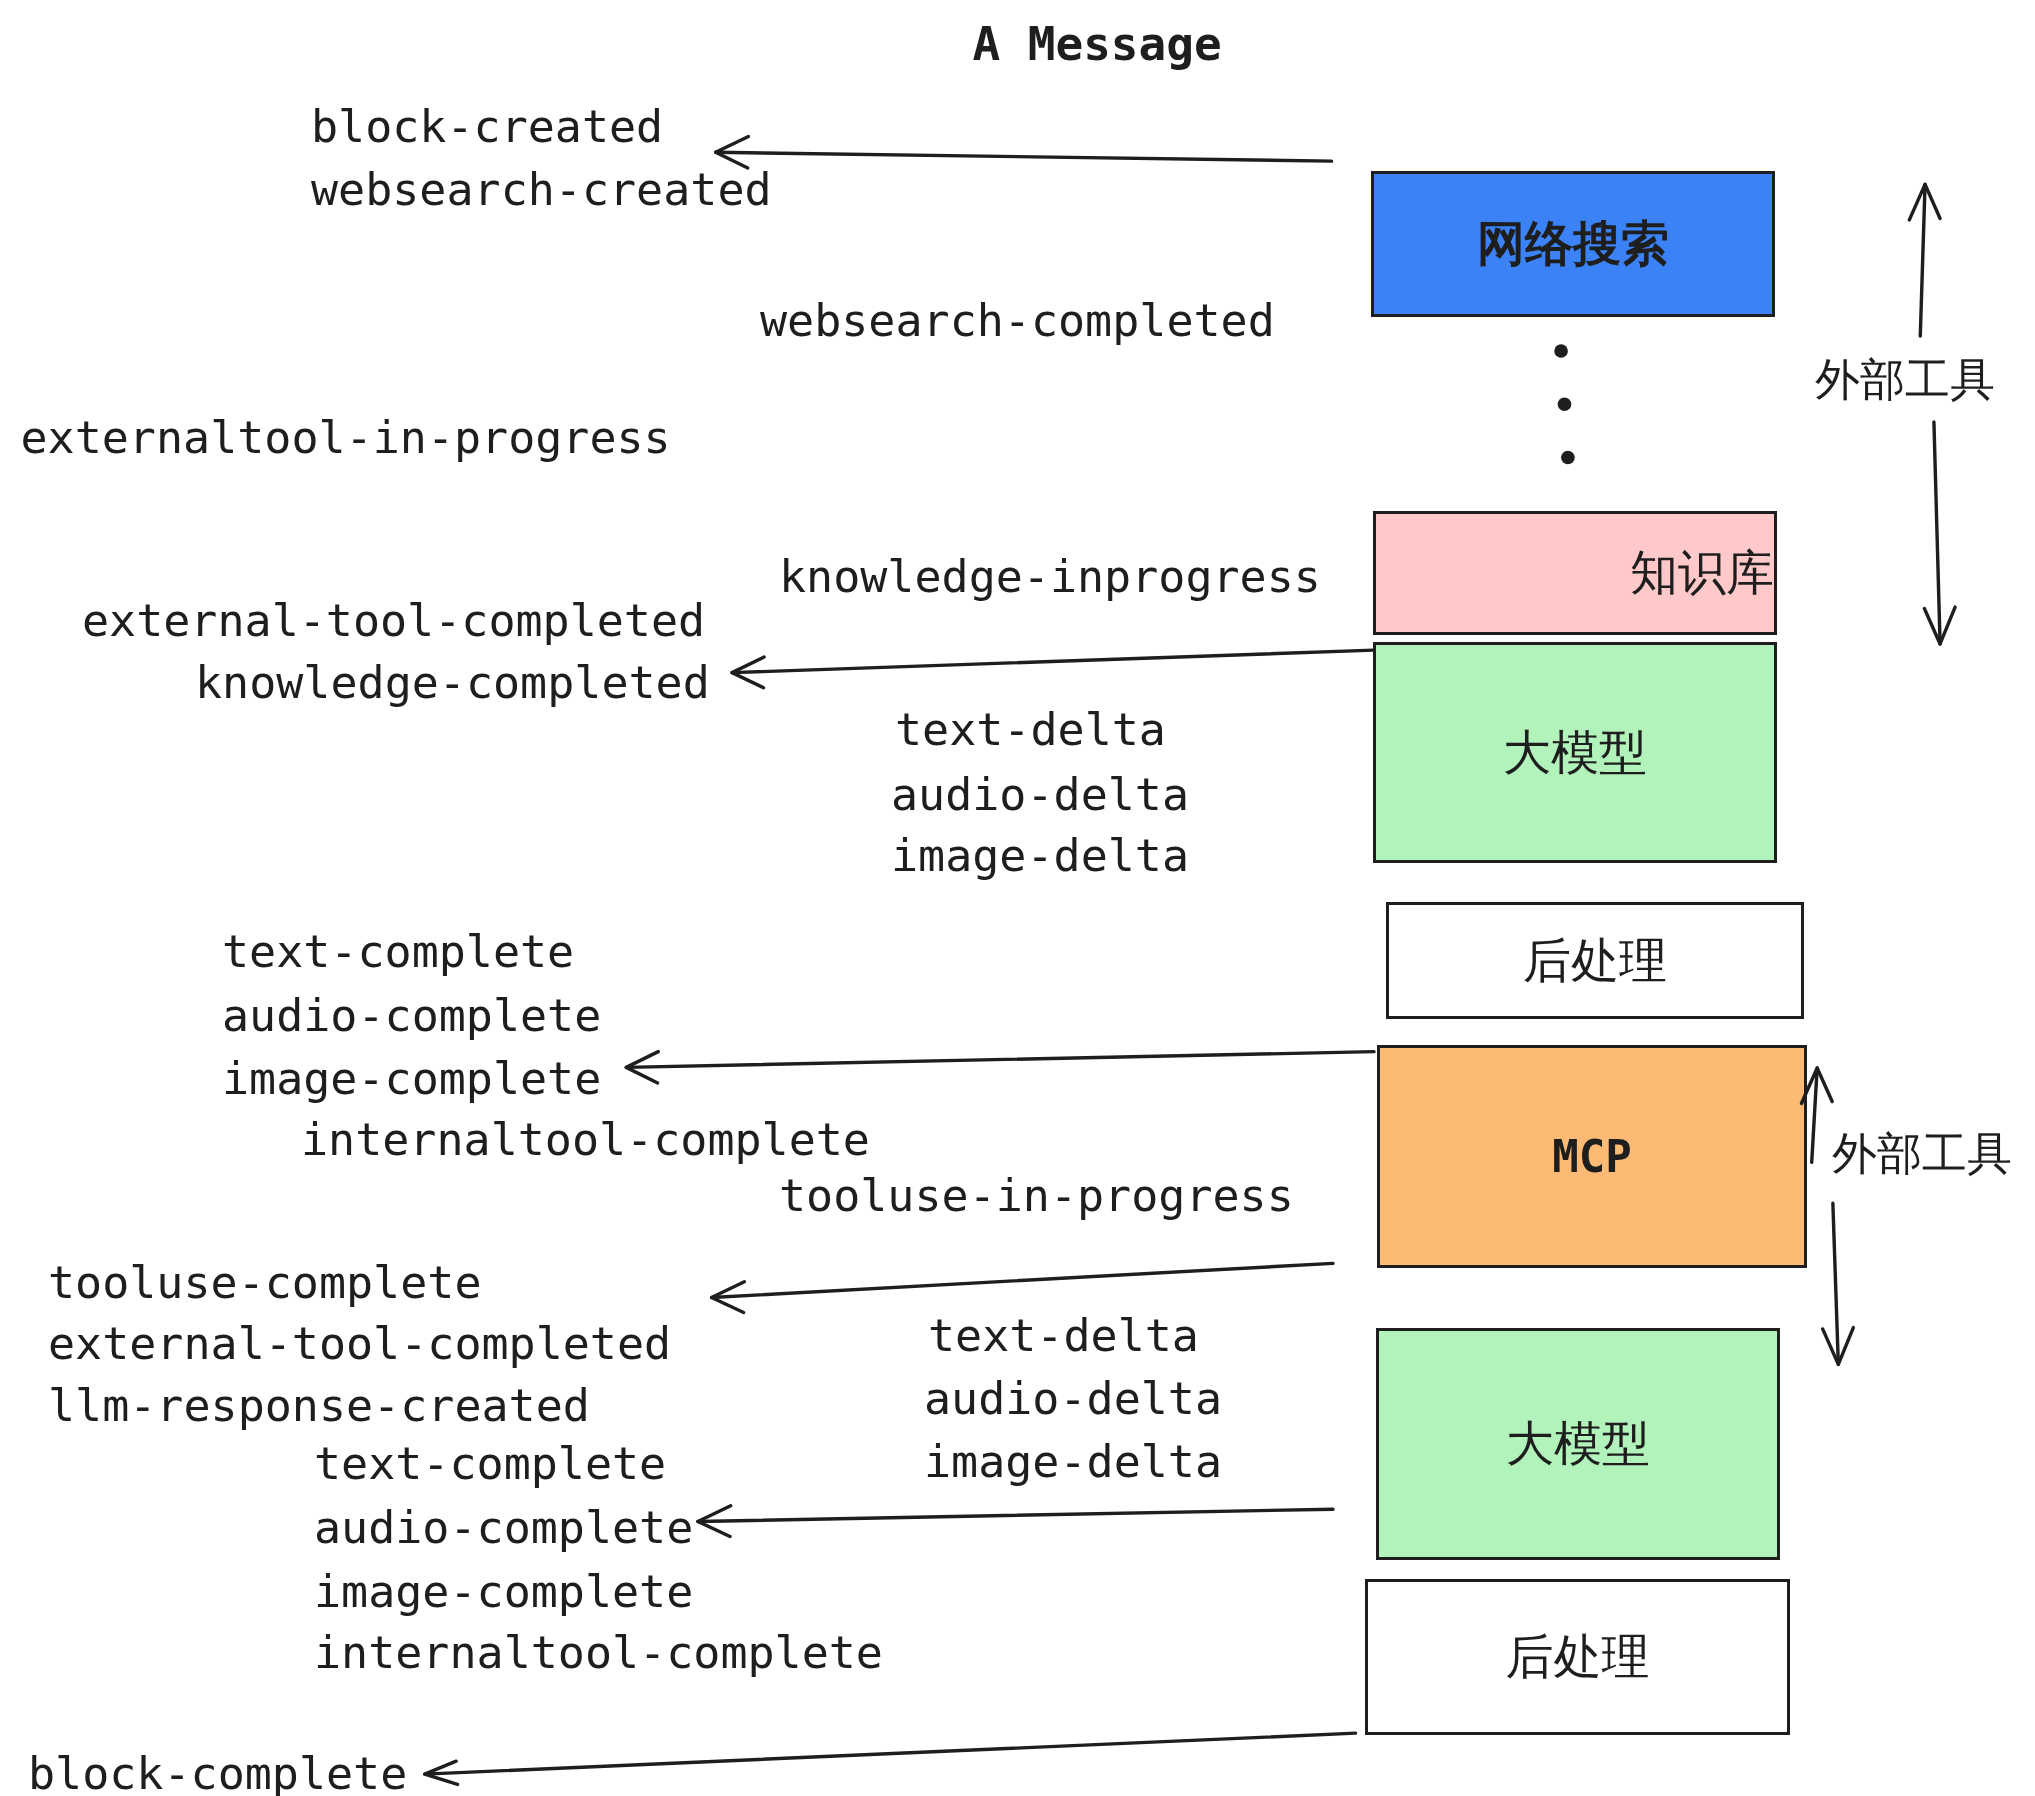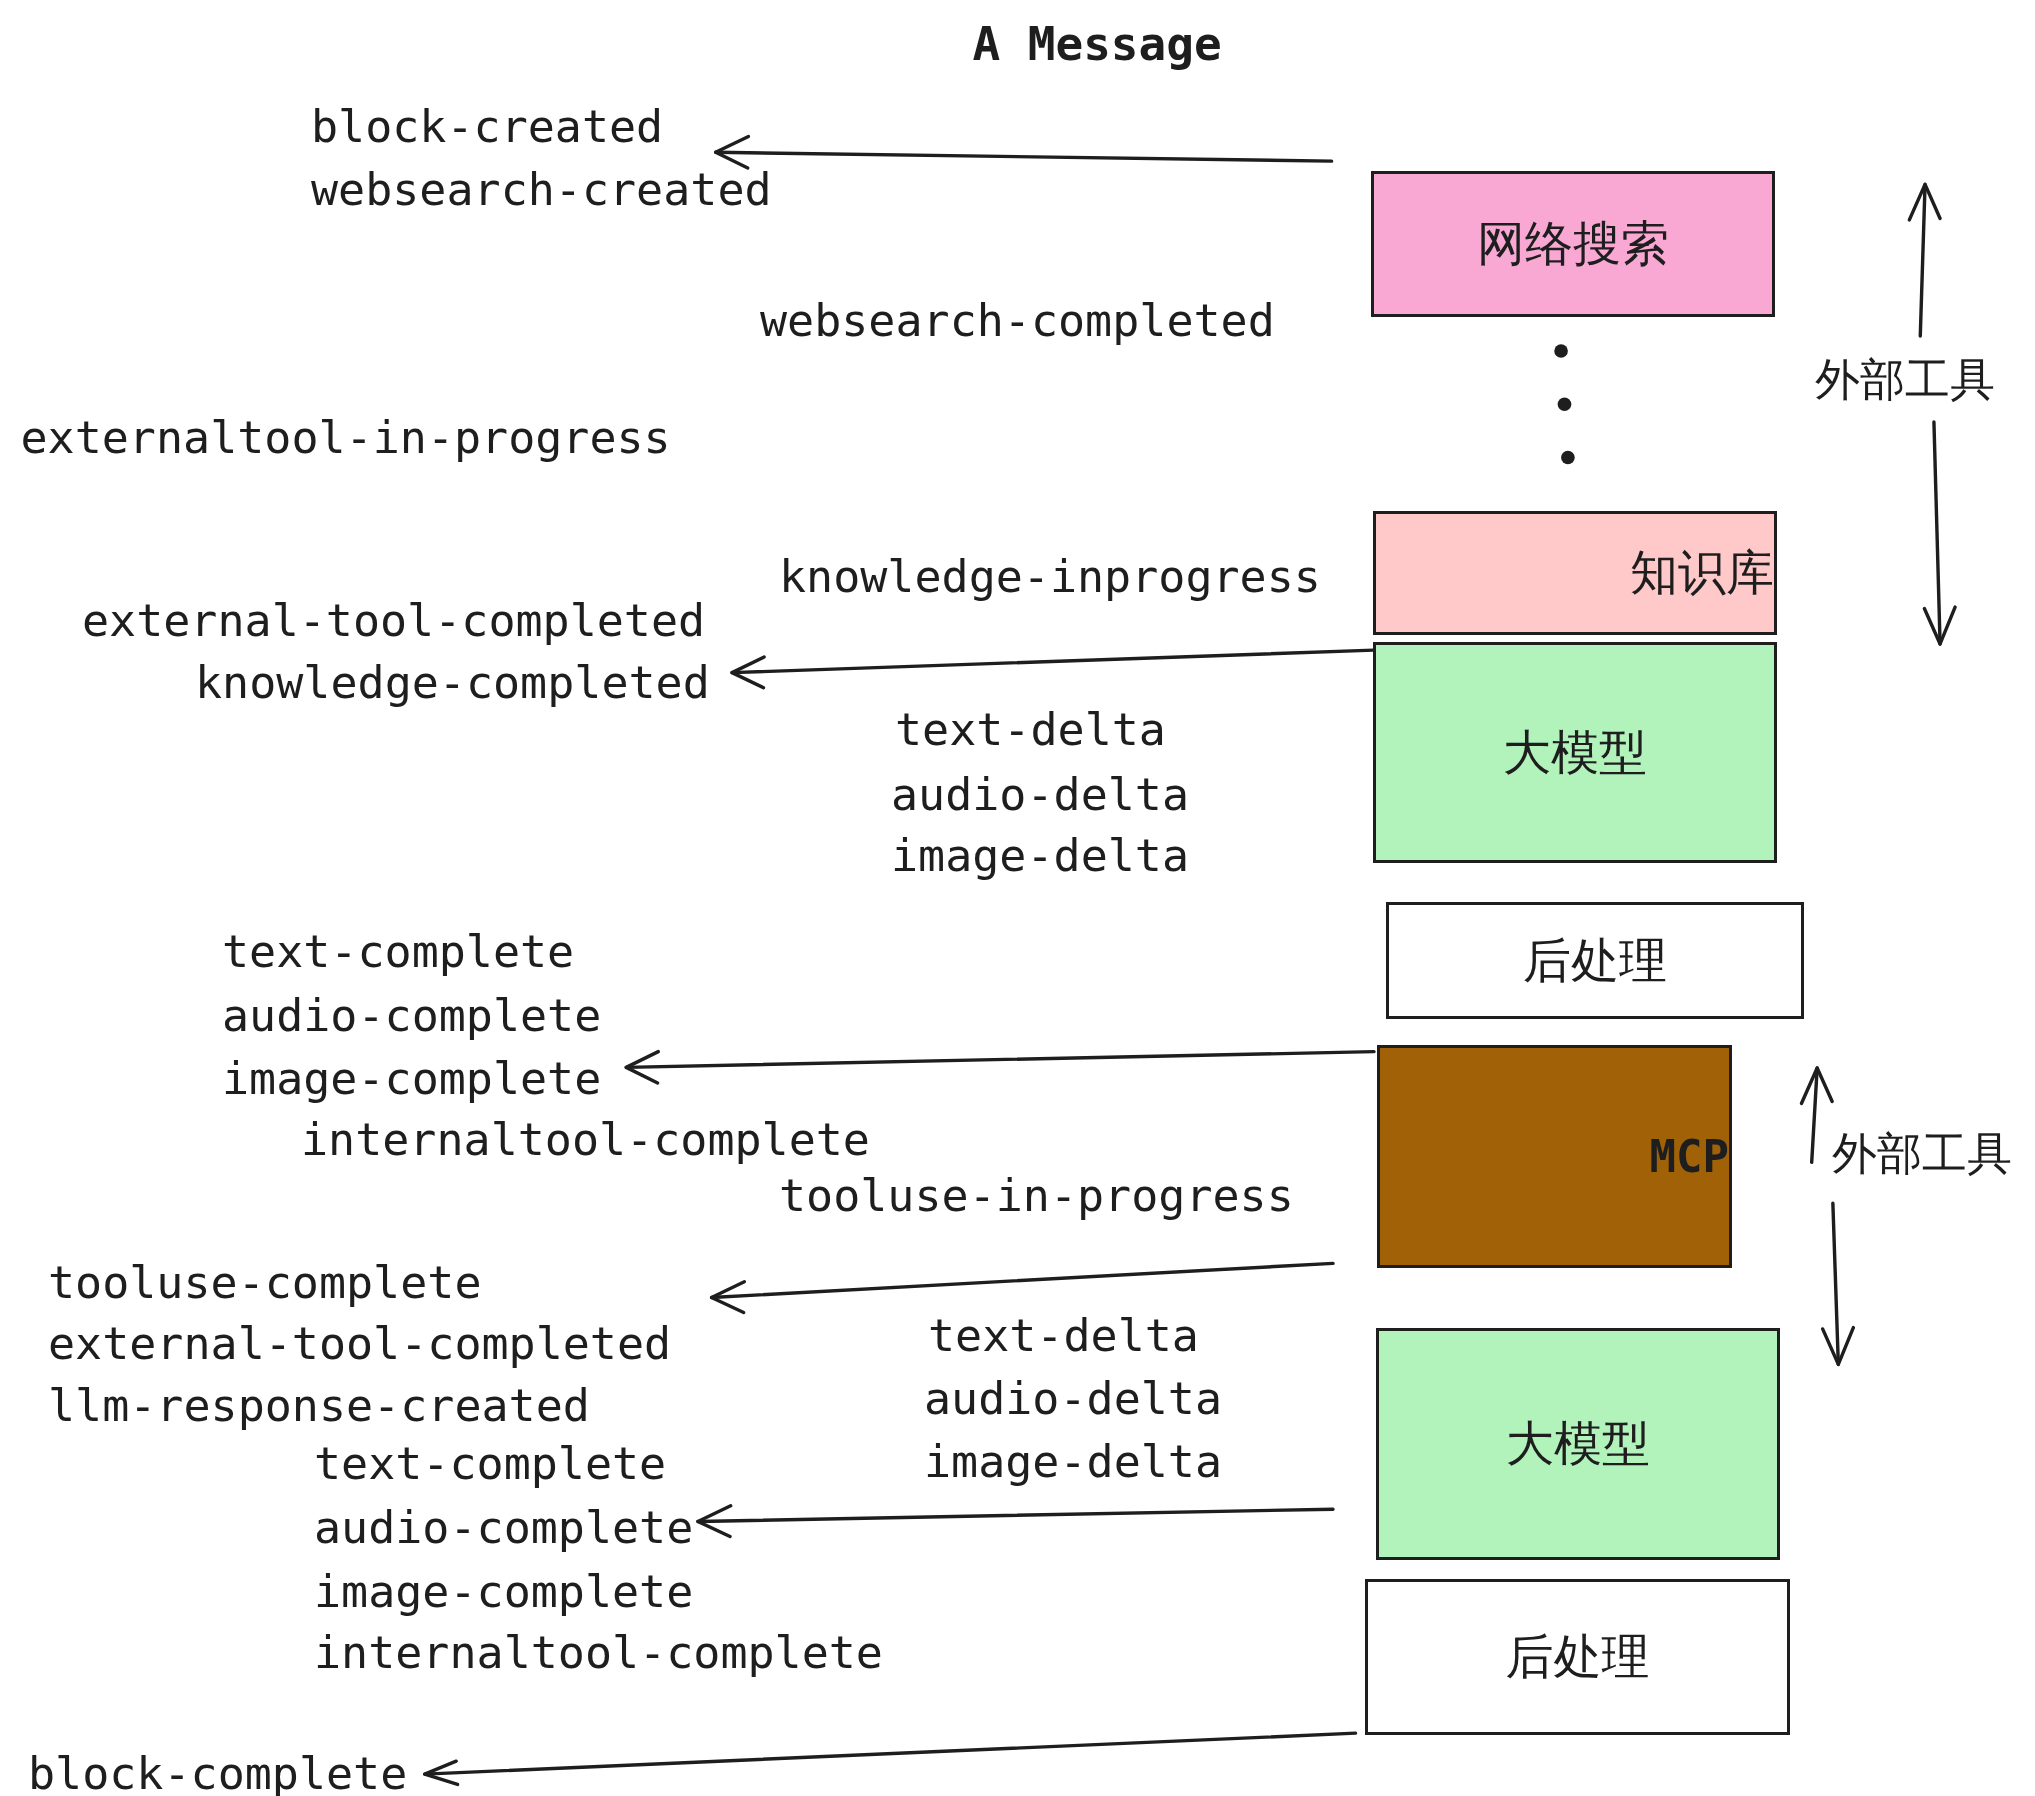--- a/index.html
+++ b/index.html
@@ -93,37 +93,37 @@
   <div class="ev" style="left:48px;top:1405px">llm-response-created</div>
   <div class="ev" style="left:928px;top:1335px">text-delta</div>
   <div class="ev" style="left:924px;top:1398px">audio-delta</div>
   <div class="ev" style="left:924px;top:1461px">image-delta</div>
   <div class="ev" style="left:314px;top:1463px">text-complete</div>
   <div class="ev" style="left:314px;top:1527px">audio-complete</div>
   <div class="ev" style="left:314px;top:1591px">image-complete</div>
   <div class="ev" style="left:314px;top:1652px">internaltool-complete</div>
   <div class="ev" style="left:28px;top:1773px">block-complete</div>
 
-  <div class="box" style="left: 1371px; top: 171px; width: 404px; height: 146px; background: #f9a8d4;">
+  <div class="box" style="left: 1371px; top: 171px; width: 404px; height: 146px; background: #3b82f6; font-weight: bold;">
     <span class="zh">网络搜索</span>
   </div>
 
   <div class="box" style="left: 1373px; top: 511px; width: 404px; height: 124px; background: rgb(255, 201, 201); justify-content: flex-end;">
     <span class="zh">知识库</span>
   </div>
 
   <div class="box" style="left: 1373px; top: 642px; width: 404px; height: 221px; background: rgb(178, 242, 187);">
     <span class="zh">大模型</span>
   </div>
 
   <div class="box" style="left: 1386px; top: 902px; width: 418px; height: 117px; background: rgb(255, 255, 255);">
     <span class="zh">后处理</span>
   </div>
 
-  <div class="box" style="left: 1377px; top: 1045px; width: 355px; height: 223px; background: #a16207; justify-content: flex-end;">
+  <div class="box" style="left: 1377px; top: 1045px; width: 430px; height: 223px; background: #fdba74;">
     <span class="mono">MCP</span>
   </div>
 
   <div class="box" style="left: 1376px; top: 1328px; width: 404px; height: 232px; background: rgb(178, 242, 187);">
     <span class="zh">大模型</span>
   </div>
 
   <div class="box" style="left: 1365px; top: 1579px; width: 425px; height: 156px; background: rgb(255, 255, 255);">
     <span class="zh">后处理</span>
   </div>

